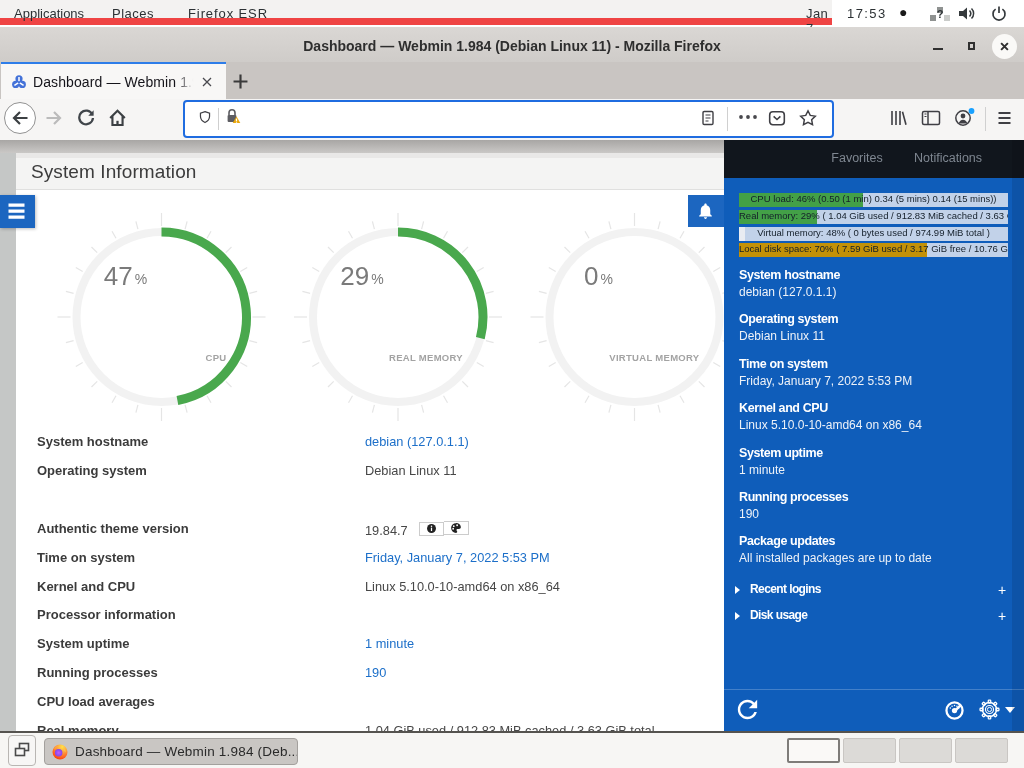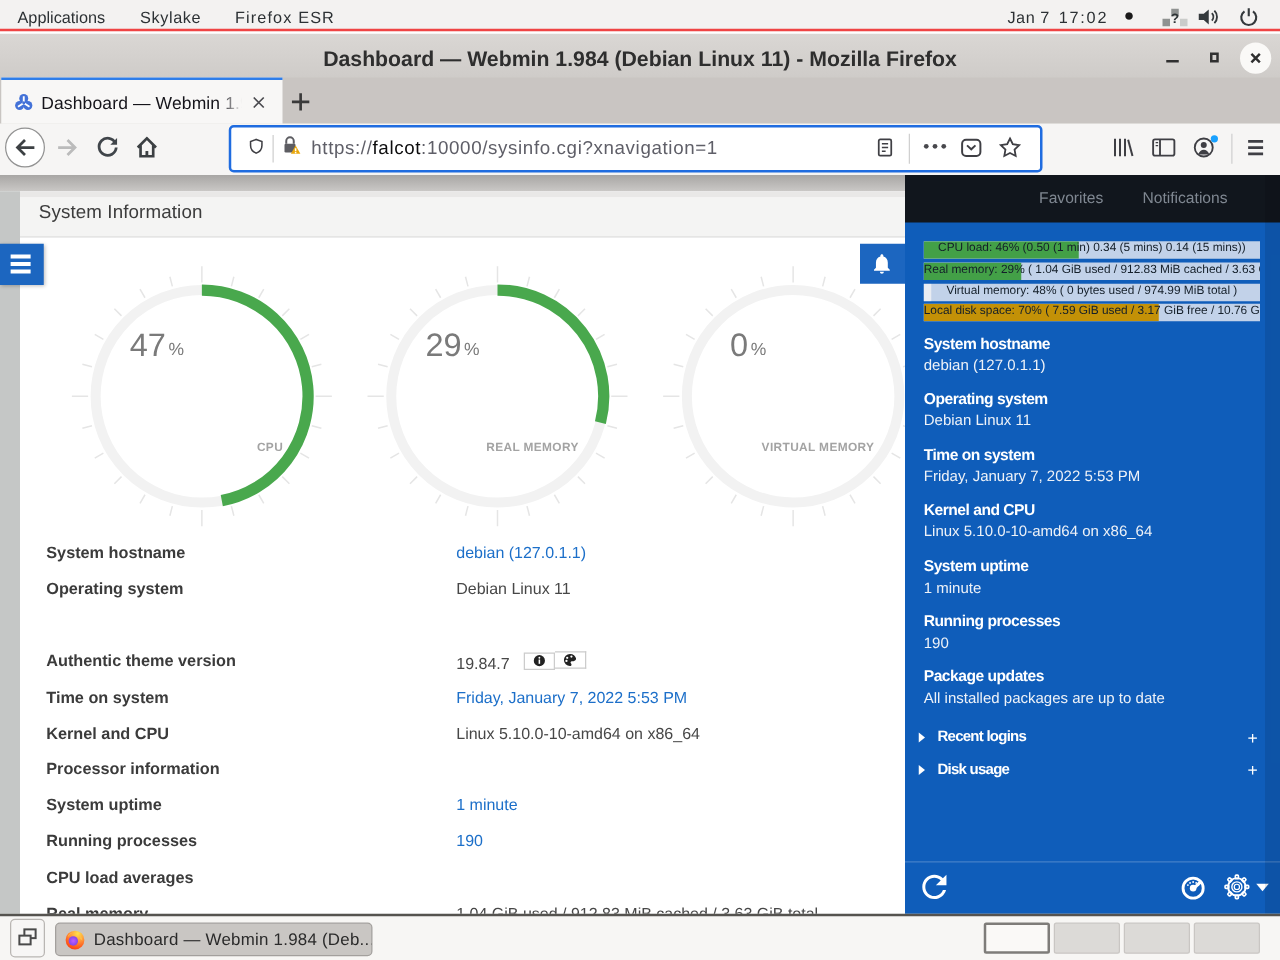--- a/index.html
+++ b/index.html
@@ -1,30 +1,30 @@
 <!DOCTYPE html>
 <html><head><meta charset="utf-8"><style>
 *{margin:0;padding:0;box-sizing:border-box}
 body{font-family:"Liberation Sans",sans-serif;width:1024px;height:768px;overflow:hidden}
 #root{position:relative;width:1024px;height:768px;background:#fff}
 .abs{position:absolute}
-#topbar{left:0;top:0;width:1024px;height:25px;background:#f3f2f1;border-bottom:2px solid #ef4444;color:#2c3134;font-size:13px}
+#topbar{left:0;top:0;width:832px;height:25px;background:#f3f2f1;border-bottom:7px solid #ef4444;color:#2c3134;font-size:13px}
 #topbar .t{position:absolute;top:6px}
 #titlebar{left:0;top:27px;width:1024px;height:38px;background:linear-gradient(#dad7d4,#cecbc8);border-bottom:1px solid #bcb8b5}
-#title{width:100%;text-align:center;top:11px;font-size:17px;font-weight:bold;color:#2e2e2e}
+#title{width:100%;text-align:center;top:11px;font-size:14px;font-weight:bold;color:#2e2e2e}
 #tabstrip{left:0;top:62px;width:1024px;height:37px;background:#c9c5c2}
 #tab{left:1px;top:62px;width:225px;height:37px;background:#f8f7f6;border-top:2px solid #2e7de9}
 #navbar{left:0;top:99px;width:1024px;height:41px;background:#f6f5f4}
 #urlbar{left:183px;top:100px;width:651px;height:38px;background:#fff;border:2px solid #1f6ce0;border-radius:4px}
 .url{top:110px;font-size:15px;letter-spacing:0.5px;color:#5f5f68}
 #content{left:0;top:140px;width:1024px;height:592px;background:#fff;overflow:hidden}
 #band{left:0;top:0;width:724px;height:13px;background:linear-gradient(#a8a6a4,#cac8c6)}
 #sliver{left:0;top:13px;width:16px;height:579px;background:#c5c7c6}
 #whead{left:16px;top:18px;width:708px;height:32px;background:#f4f4f3;border-bottom:1px solid #e0e0df}
-#whead div{position:absolute;left:15px;top:3px;font-size:15px;letter-spacing:0.1px;color:#3c3c3c}
+#whead div{position:absolute;left:15px;top:3px;font-size:19px;letter-spacing:0.1px;color:#3c3c3c}
 #hamb{left:0;top:55px;width:35px;height:33px;background:#1c66c0;box-shadow:1px 1px 3px rgba(0,0,0,0.25)}
 #bell{left:688px;top:55px;width:36px;height:32px;background:#1c66c0}
 .trow{position:absolute;left:0;width:714px;height:20px;font-size:12.8px}
 .tl{position:absolute;left:37px;font-weight:bold;font-size:13px;color:#3b3b3b}
 .tv{position:absolute;left:365px;color:#474747}
 .tv a{color:#1c6fc9;text-decoration:none}
 .btn{display:inline-block;border:1px solid #ccc;background:#fff;width:25px;height:14px;text-align:center;line-height:11px;vertical-align:1px}
 .btn2{display:inline-block;border:1px solid #ccc;background:#fff;width:25px;height:14px;text-align:center;line-height:12px;vertical-align:1px}
 .btn2+.btn2{border-left:none}
 #sidebar{left:724px;top:0;width:300px;height:592px;background:#0f5dba}
@@ -41,24 +41,24 @@
 #sfoot{position:absolute;left:0;top:549px;width:300px;height:43px;border-top:1px solid rgba(255,255,255,0.22)}
 #scroll{position:absolute;left:288px;top:0;width:12px;height:592px;background:rgba(0,0,0,0.10)}
 #taskbar{left:0;top:731px;width:1024px;height:37px;background:#f7f6f4;border-top:2px solid #55534f}
 #taskbtn{position:absolute;left:44px;top:5px;width:254px;height:27px;background:#c9c6c3;border:1px solid #a3a09d;border-radius:4px;font-size:13.5px;letter-spacing:0.2px;color:#2a2a2a;line-height:25px;white-space:nowrap;overflow:hidden}
 .ws{position:absolute;top:5px;width:53px;height:25px}
 </style></head><body>
 <div id="root">
 
 <div id="topbar" class="abs">
   <div class="t" style="left:14px">Applications</div>
-  <div class="t" style="left:112px;letter-spacing:0.5px">Skylake</div>
+  <div class="t" style="left:112px;letter-spacing:0.5px">Places</div>
   <div class="t" style="left:188px;letter-spacing:0.9px">Firefox ESR</div>
   <div class="t" style="left:806px;letter-spacing:0.4px">Jan 7</div>
-      <div class="t" style="left:847px;letter-spacing:1.4px">17:02</div>
+      <div class="t" style="left:847px;letter-spacing:1.4px">17:53</div>
   <div class="t" style="left:899px;top:4px;font-size:14px;color:#1a1a1a">●</div>
   <svg class="abs" style="left:929px;top:5px" width="24" height="17" viewBox="0 0 24 17">
         <rect x="1" y="10" width="6" height="6" fill="#8f9291"></rect>
         <rect x="15" y="10" width="6" height="6" fill="#caccca"></rect>
         <rect x="8" y="2" width="6" height="6" fill="#8f9291"></rect>
         <text x="11" y="13" font-size="11" font-weight="bold" fill="#2e3436" text-anchor="middle">?</text>
       </svg>
   <svg class="abs" style="left:958px;top:5px" width="19" height="17" viewBox="0 0 19 17">
         <polygon points="1,6 5,6 9,2.5 9,14.5 5,11 1,11" fill="#34393c"></polygon>
         <path d="M11.5 5.5a4.5 4.5 0 0 1 0 6M13.5 3.5a7 7 0 0 1 0 10" stroke="#34393c" stroke-width="1.5" fill="none"></path>
@@ -124,21 +124,20 @@
       <path d="M8 1.2l5.2 1.9v3.6c0 3.4-2.3 5.9-5.2 7-2.9-1.1-5.2-3.6-5.2-7V3.1z" stroke="#3f3f44" stroke-width="1.4" fill="none"></path>
     </svg>
 <div class="abs" style="left:218px;top:108px;width:1px;height:22px;background:#cfcfcf"></div>
 <svg class="abs" style="left:224px;top:107px" width="19" height="19" viewBox="0 0 19 19">
       <path d="M5 8V5.8a3 3 0 0 1 6 0V8" stroke="#5d5d62" stroke-width="1.6" fill="none"></path>
       <rect x="3.6" y="8" width="8.8" height="7" rx="1" fill="#5d5d62"></rect>
       <polygon points="16.3,16 8.7,16 12.5,9.4" fill="#e9a70c"></polygon>
       <rect x="11.9" y="11.6" width="1.2" height="2.4" fill="#fff"></rect>
       <rect x="11.9" y="14.6" width="1.2" height="1.1" fill="#fff"></rect>
     </svg>
-<div class="abs url" style="left:249px"><span>https://</span><span style="color:#0c0c0d">falcot</span><span>:10000/sysinfo.cgi?xnavigation=1</span></div>
 <svg class="abs" style="left:700px;top:109px" width="16" height="18" viewBox="0 0 16 16">
       <rect x="3" y="1.5" width="10" height="13" rx="1.2" stroke="#3f3f44" stroke-width="1.4" fill="none"></rect>
       <path d="M5.5 5h5M5.5 8h5M5.5 11h3" stroke="#3f3f44" stroke-width="1.2"></path>
     </svg>
 <div class="abs" style="left:727px;top:107px;width:1px;height:24px;background:#d0d0d0"></div>
 <svg class="abs" style="left:738px;top:114px" width="20" height="6" viewBox="0 0 20 6">
       <circle cx="3" cy="3" r="1.9" fill="#48484d"></circle>
       <circle cx="10" cy="3" r="1.9" fill="#48484d"></circle>
       <circle cx="17" cy="3" r="1.9" fill="#48484d"></circle>
     </svg>

